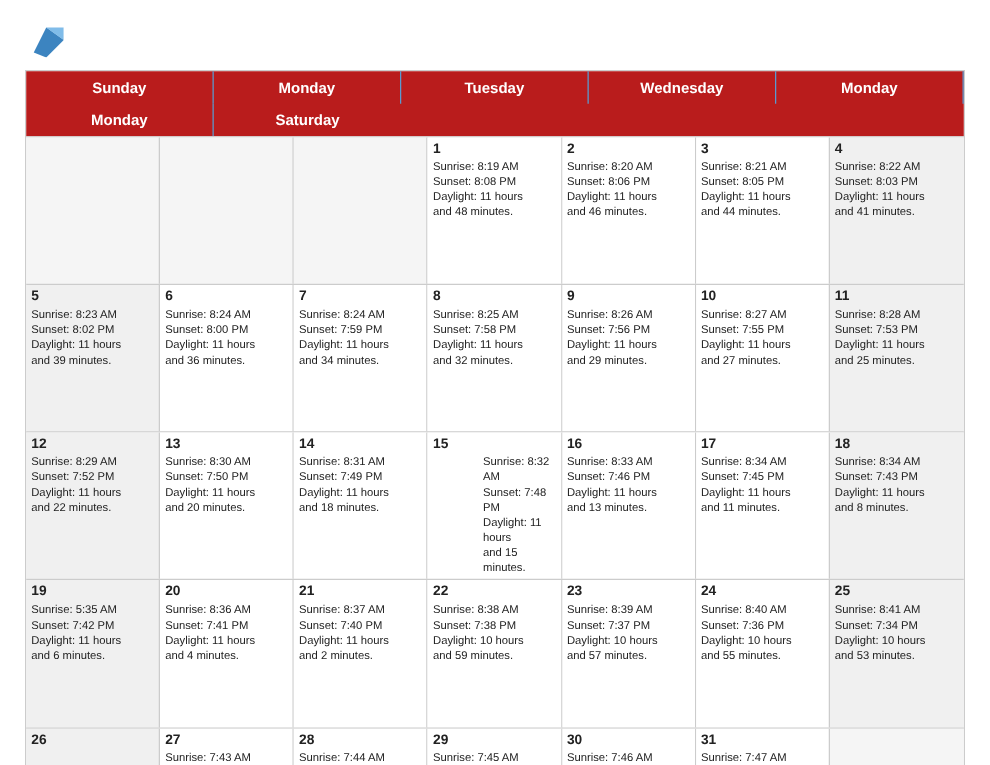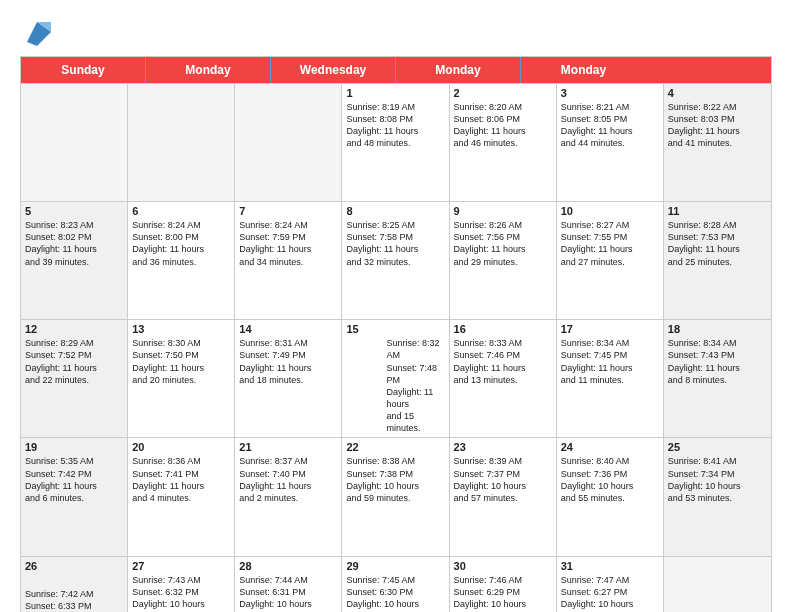--- a/index.html
+++ b/index.html
@@ -54,22 +54,22 @@
       margin-top: 2px;
     }
     .calendar {
       flex: 1;
       display: flex;
       flex-direction: column;
       border: 1px solid #ccc;
     }
     .cal-header {
       display: grid;
-      grid-template-columns: repeat(6, 1fr);
-      background: #ef4444;
+      grid-template-columns: repeat(5, 1fr);
+      background: #b91c1c;
     }
     .cal-header-cell {
       color: #fff;
       font-size: 12px;
       font-weight: bold;
       padding: 6px 4px;
       text-align: center;
       border-right: 1px solid #5a9ad0;
     }
     .cal-header-cell:last-child { border-right: none; }
@@ -128,23 +128,25 @@
     <div class="title-block">
       <div class="month-title"></div>
       <div class="location"></div>
     </div>
   </div>
 
   <div class="calendar">
     <div class="cal-header">
     <div class="cal-header-cell">Sunday</div>
         <div class="cal-header-cell">Monday</div>
+        <div class="cal-header-cell">Tuesday</div>
         <div class="cal-header-cell">Wednesday</div>
         <div class="cal-header-cell">Monday</div>
         <div class="cal-header-cell">Monday</div>
+        <div class="cal-header-cell">Saturday</div>
       </div>
     <div class="cal-body">
     <div class="cal-row">
           <div class="cal-cell empty"></div>
           <div class="cal-cell empty"></div>
           <div class="cal-cell empty"></div>
           <div class="cal-cell">
             <div class="day-num">1</div>
             <div class="cell-info" style="white-space: pre-line;">Sunrise: 8:19 AM
 Sunset: 8:08 PM

